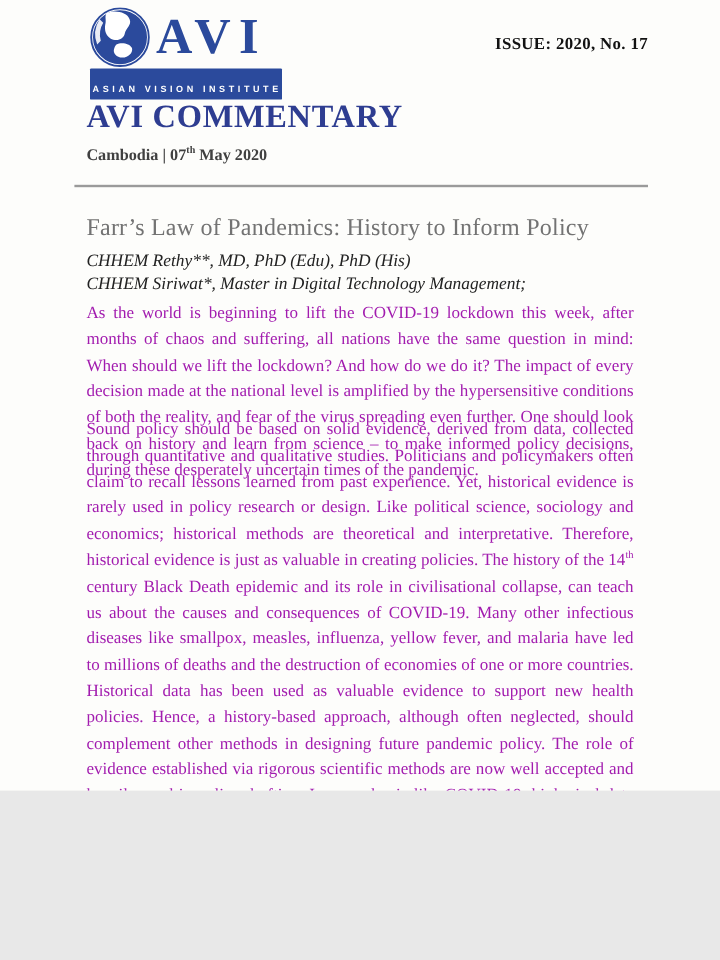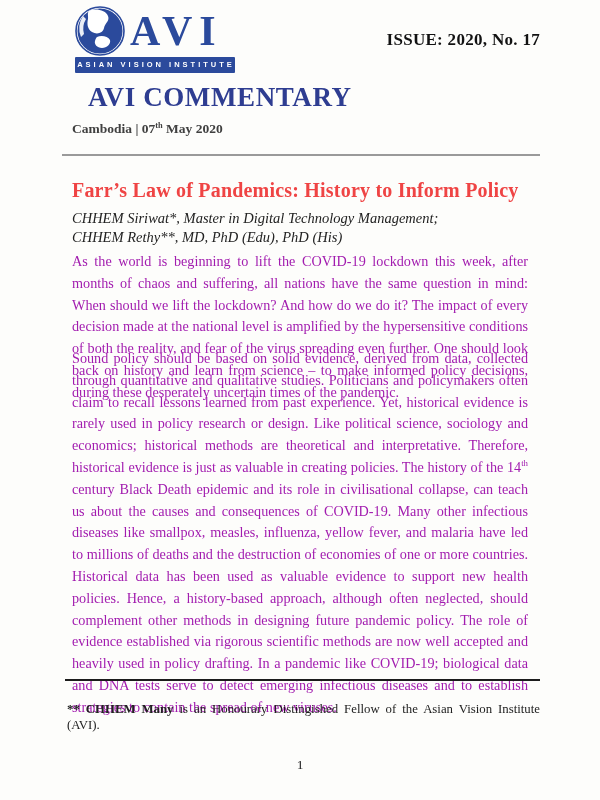--- a/index.html
+++ b/index.html
@@ -1,68 +1,67 @@
 <!DOCTYPE html>
 <html><head>
 <meta charset="utf-8">
 <style>
   html,body { margin:0; padding:0; background:#e8e8e8; }
   .page {
     position:relative;
-    width:600px; height:800px;
+    width:600px; height:659px;
     margin:0 auto;
     background:#fdfdfb;
     font-family:"Liberation Serif", serif;
     color:#2e2e2e;
     overflow:hidden;
   }
 
   
   .logo { position:absolute; left:75px; top:6px; width:160px; }
   .logo-top { display:flex; align-items:center; height:50px; }
   .logo-globe { width:50px; height:50px; flex:0 0 auto; }
   .logo-acronym {
     font-family:"Liberation Serif", serif;
     font-weight:bold; font-size:42px; line-height:46px;
     color:#2b4a9c; letter-spacing:7px; margin-left:5px;
   }
   .logo-bar {
     margin-top:1px; background:#2b4a9c; color:#ffffff;
     font-family:"Liberation Sans", sans-serif;
     font-size:7.5px; font-weight:bold; letter-spacing:3px;
-    text-align:center; padding:3px 0 4px 2px;
+    text-align:center; padding:13px 0 4px 2px;
     border-radius:1px;
   }
   .issue {
     position:absolute; top:30px; right:60px;
-    font-weight:bold; font-size:17px; color:#121212;
+    font-weight:bold; font-size:14px; color:#121212;
     letter-spacing:0.3px;
   }
 
   .masthead {
     position:absolute; left:72px; top:82px;
     font-weight:bold; font-size:27px; color:#2e3d91;
     letter-spacing:0.6px;
-    margin-left:16px;
   }
   .dateline {
     position:absolute; left:72px; top:121px;
     font-weight:bold; font-size:13.5px; color:#404040;
   }
   .dateline sup, .body-sup { font-size:62%; vertical-align:super; line-height:0; }
 
   .rule-top {
     position:absolute; left:62px; top:154px;
     width:478px; height:2px; background:#9a9a9a;
   }
 
   
   .title {
     position:absolute; left:72px; top:179px;
-    font-weight:bold; font-size:20px; color:#ef4444;
+    font-weight:normal; font-size:20px; color:#737373;
     letter-spacing:0.2px;
   }
   .authors {
     position:absolute; left:72px; top:209px;
     font-style:italic; font-size:14.5px; line-height:18.5px; color:#222;
   }
   .para {
     position:absolute; left:72px; width:456px;
     font-size:14.2px; line-height:21.8px;
     text-align:justify; color:#a21caf;
@@ -110,22 +109,22 @@
 
   <div class="masthead">AVI COMMENTARY</div>
 
   <div class="dateline"><span>Cambodia | 07</span><sup>th</sup><span> May 2020</span></div>
 
   <div class="rule-top"></div>
 
   <div class="title">Farr’s Law of Pandemics: History to Inform Policy</div>
 
   <div class="authors">
+    <div>CHHEM Rethy**, MD, PhD (Edu), PhD (His)</div>
     <div>CHHEM Siriwat*, Master in Digital Technology Management;</div>
-    <div>CHHEM Rethy**, MD, PhD (Edu), PhD (His)</div>
   </div>
 
   <div class="para para-1">As the world is beginning to lift the COVID-19 lockdown this week, after months of chaos and suffering, all nations have the same question in mind: When should we lift the lockdown? And how do we do it? The impact of every decision made at the national level is amplified by the hypersensitive conditions of both the reality, and fear of the virus spreading even further. One should look back on history and learn from science – to make informed policy decisions, during these desperately uncertain times of the pandemic.</div>
 
   <div class="para para-2"><span>Sound policy should be based on solid evidence, derived from data, collected through quantitative and qualitative studies. Politicians and policymakers often claim to recall lessons learned from past experience. Yet, historical evidence is rarely used in policy research or design. Like political science, sociology and economics; historical methods are theoretical and interpretative. Therefore, historical evidence is just as valuable in creating policies. The history of the 14</span><sup class="body-sup">th</sup><span> century Black Death epidemic and its role in civilisational collapse, can teach us about the causes and consequences of COVID-19. Many other infectious diseases like smallpox, measles, influenza, yellow fever, and malaria have led to millions of deaths and the destruction of economies of one or more countries. Historical data has been used as valuable evidence to support new health policies. Hence, a history-based approach, although often neglected, should complement other methods in designing future pandemic policy. The role of evidence established via rigorous scientific methods are now well accepted and heavily used in policy drafting. In a pandemic like COVID-19; biological data and DNA tests serve to detect emerging infectious diseases and to establish strategies to contain the spread of new viruses.</span></div>
 
   <div class="fn-rule"></div>
 
   <div class="footnotes">
     <br>

